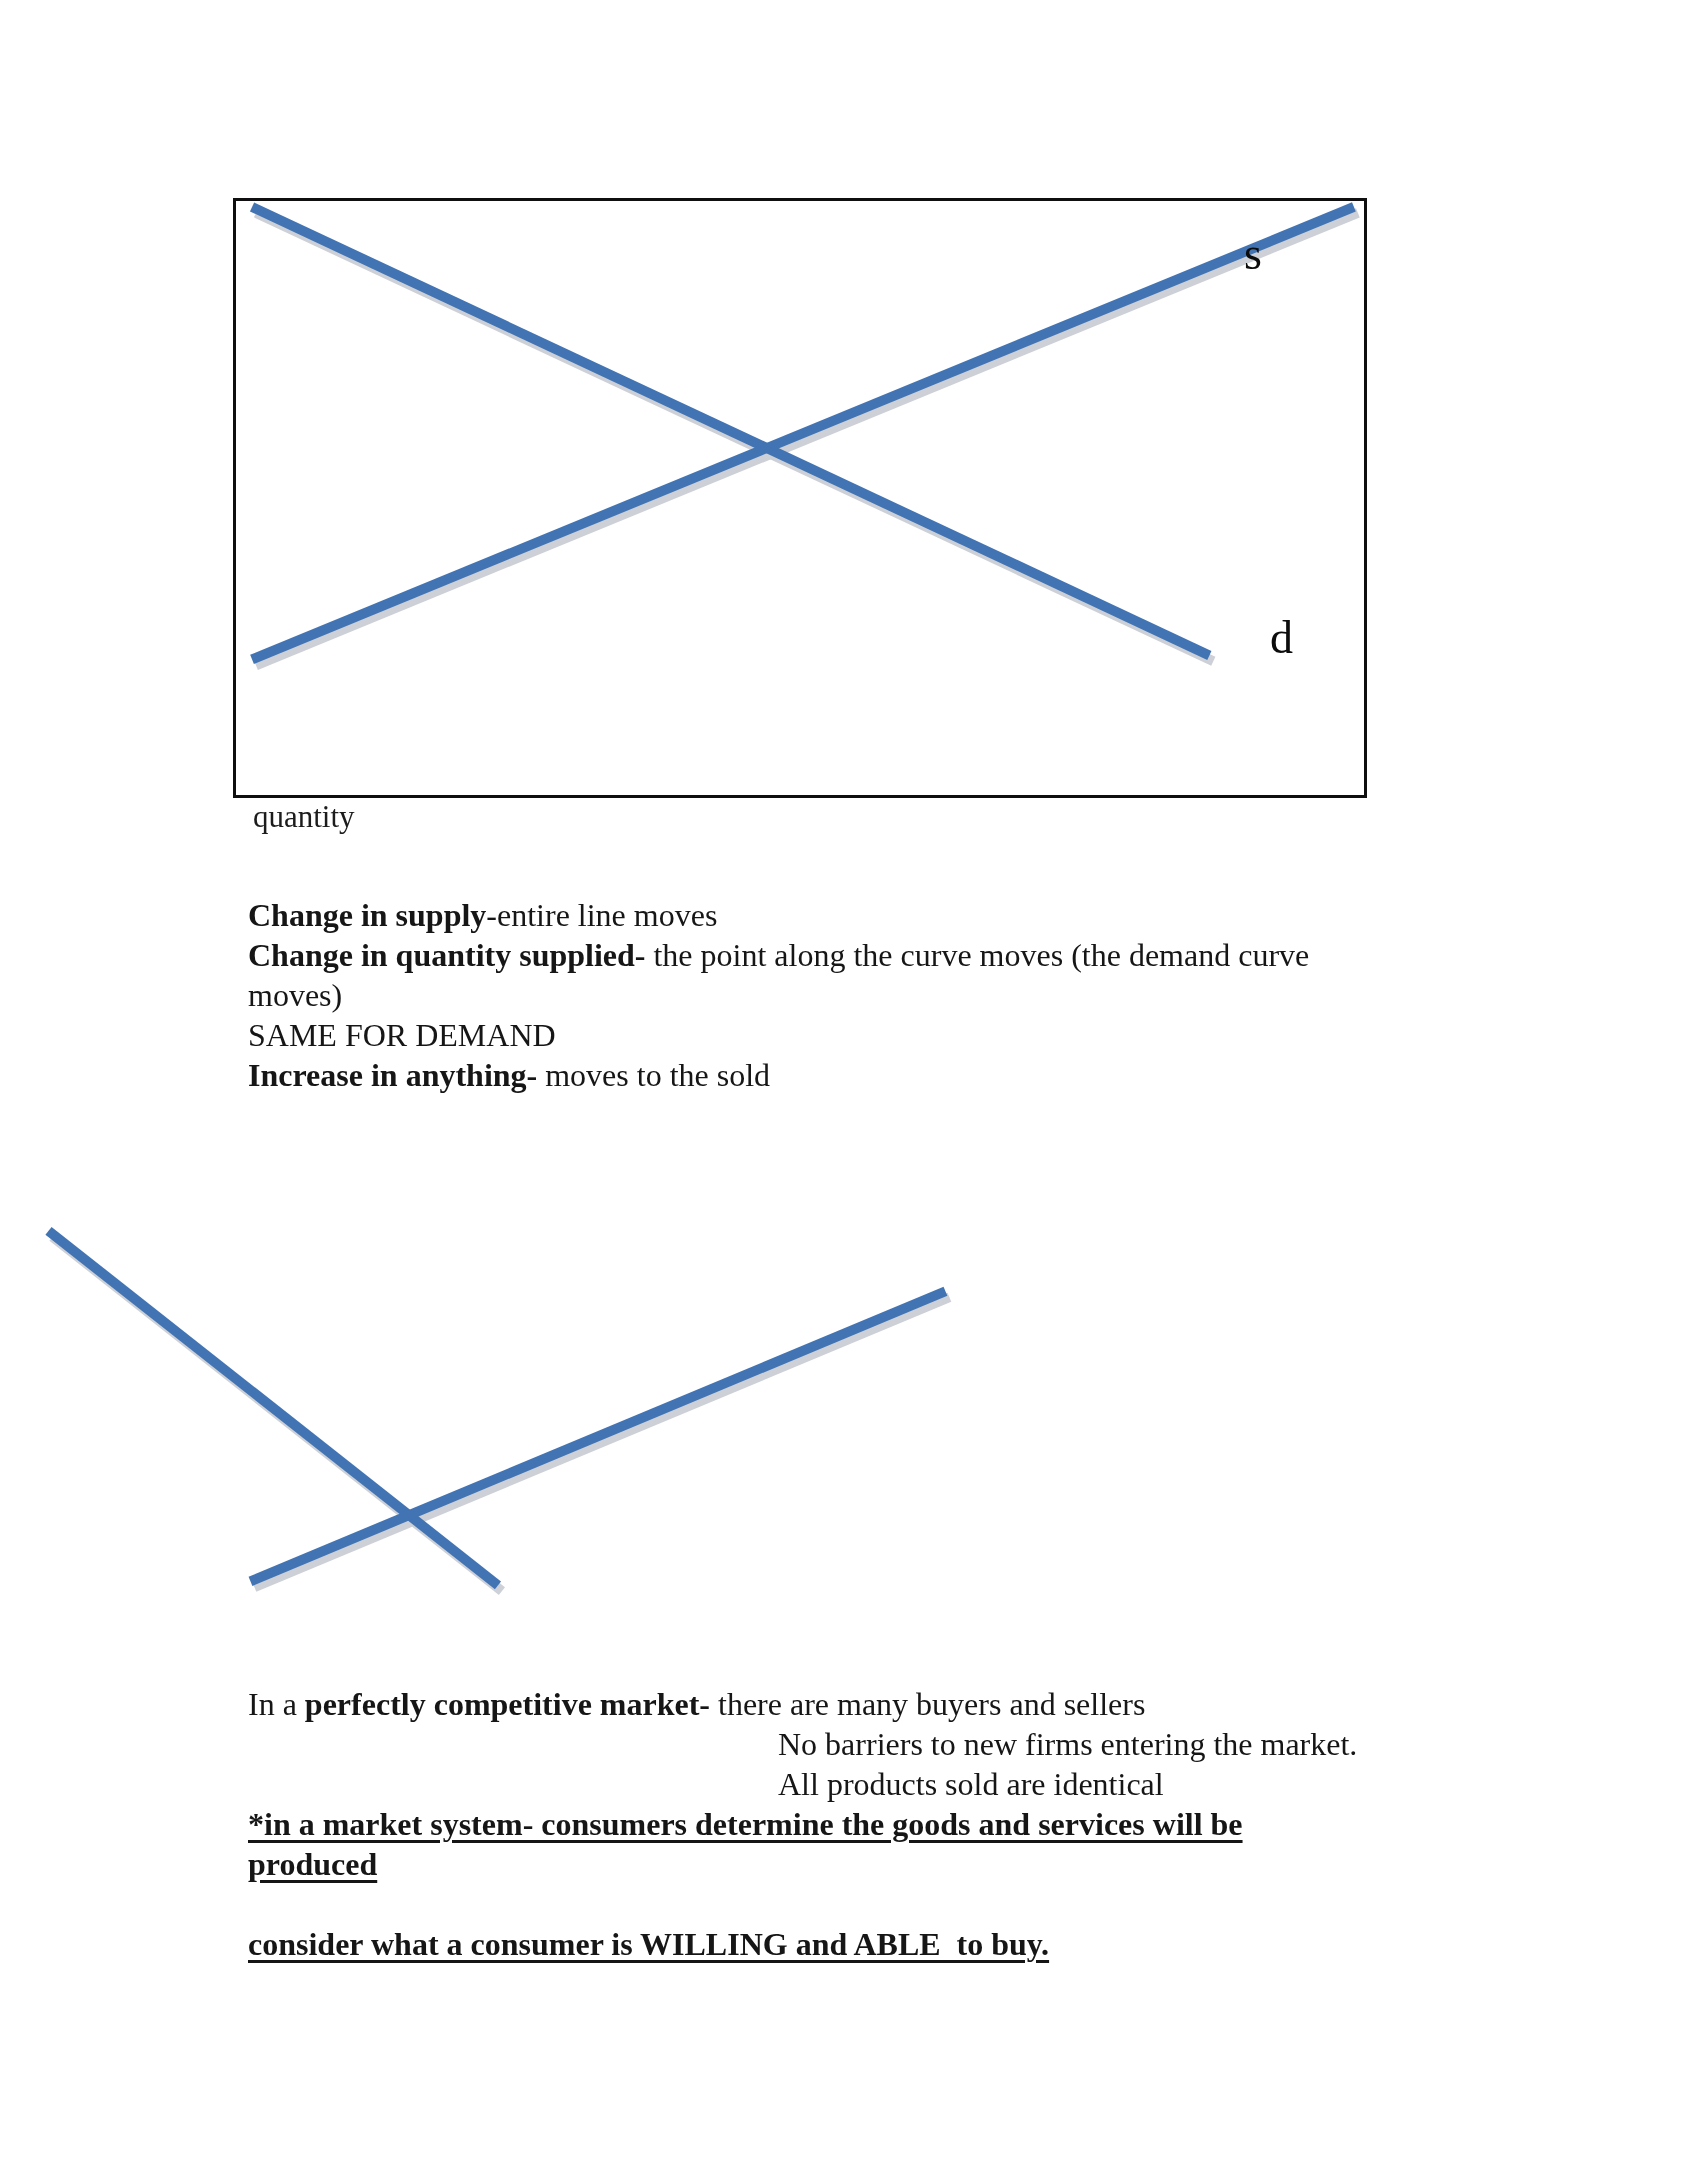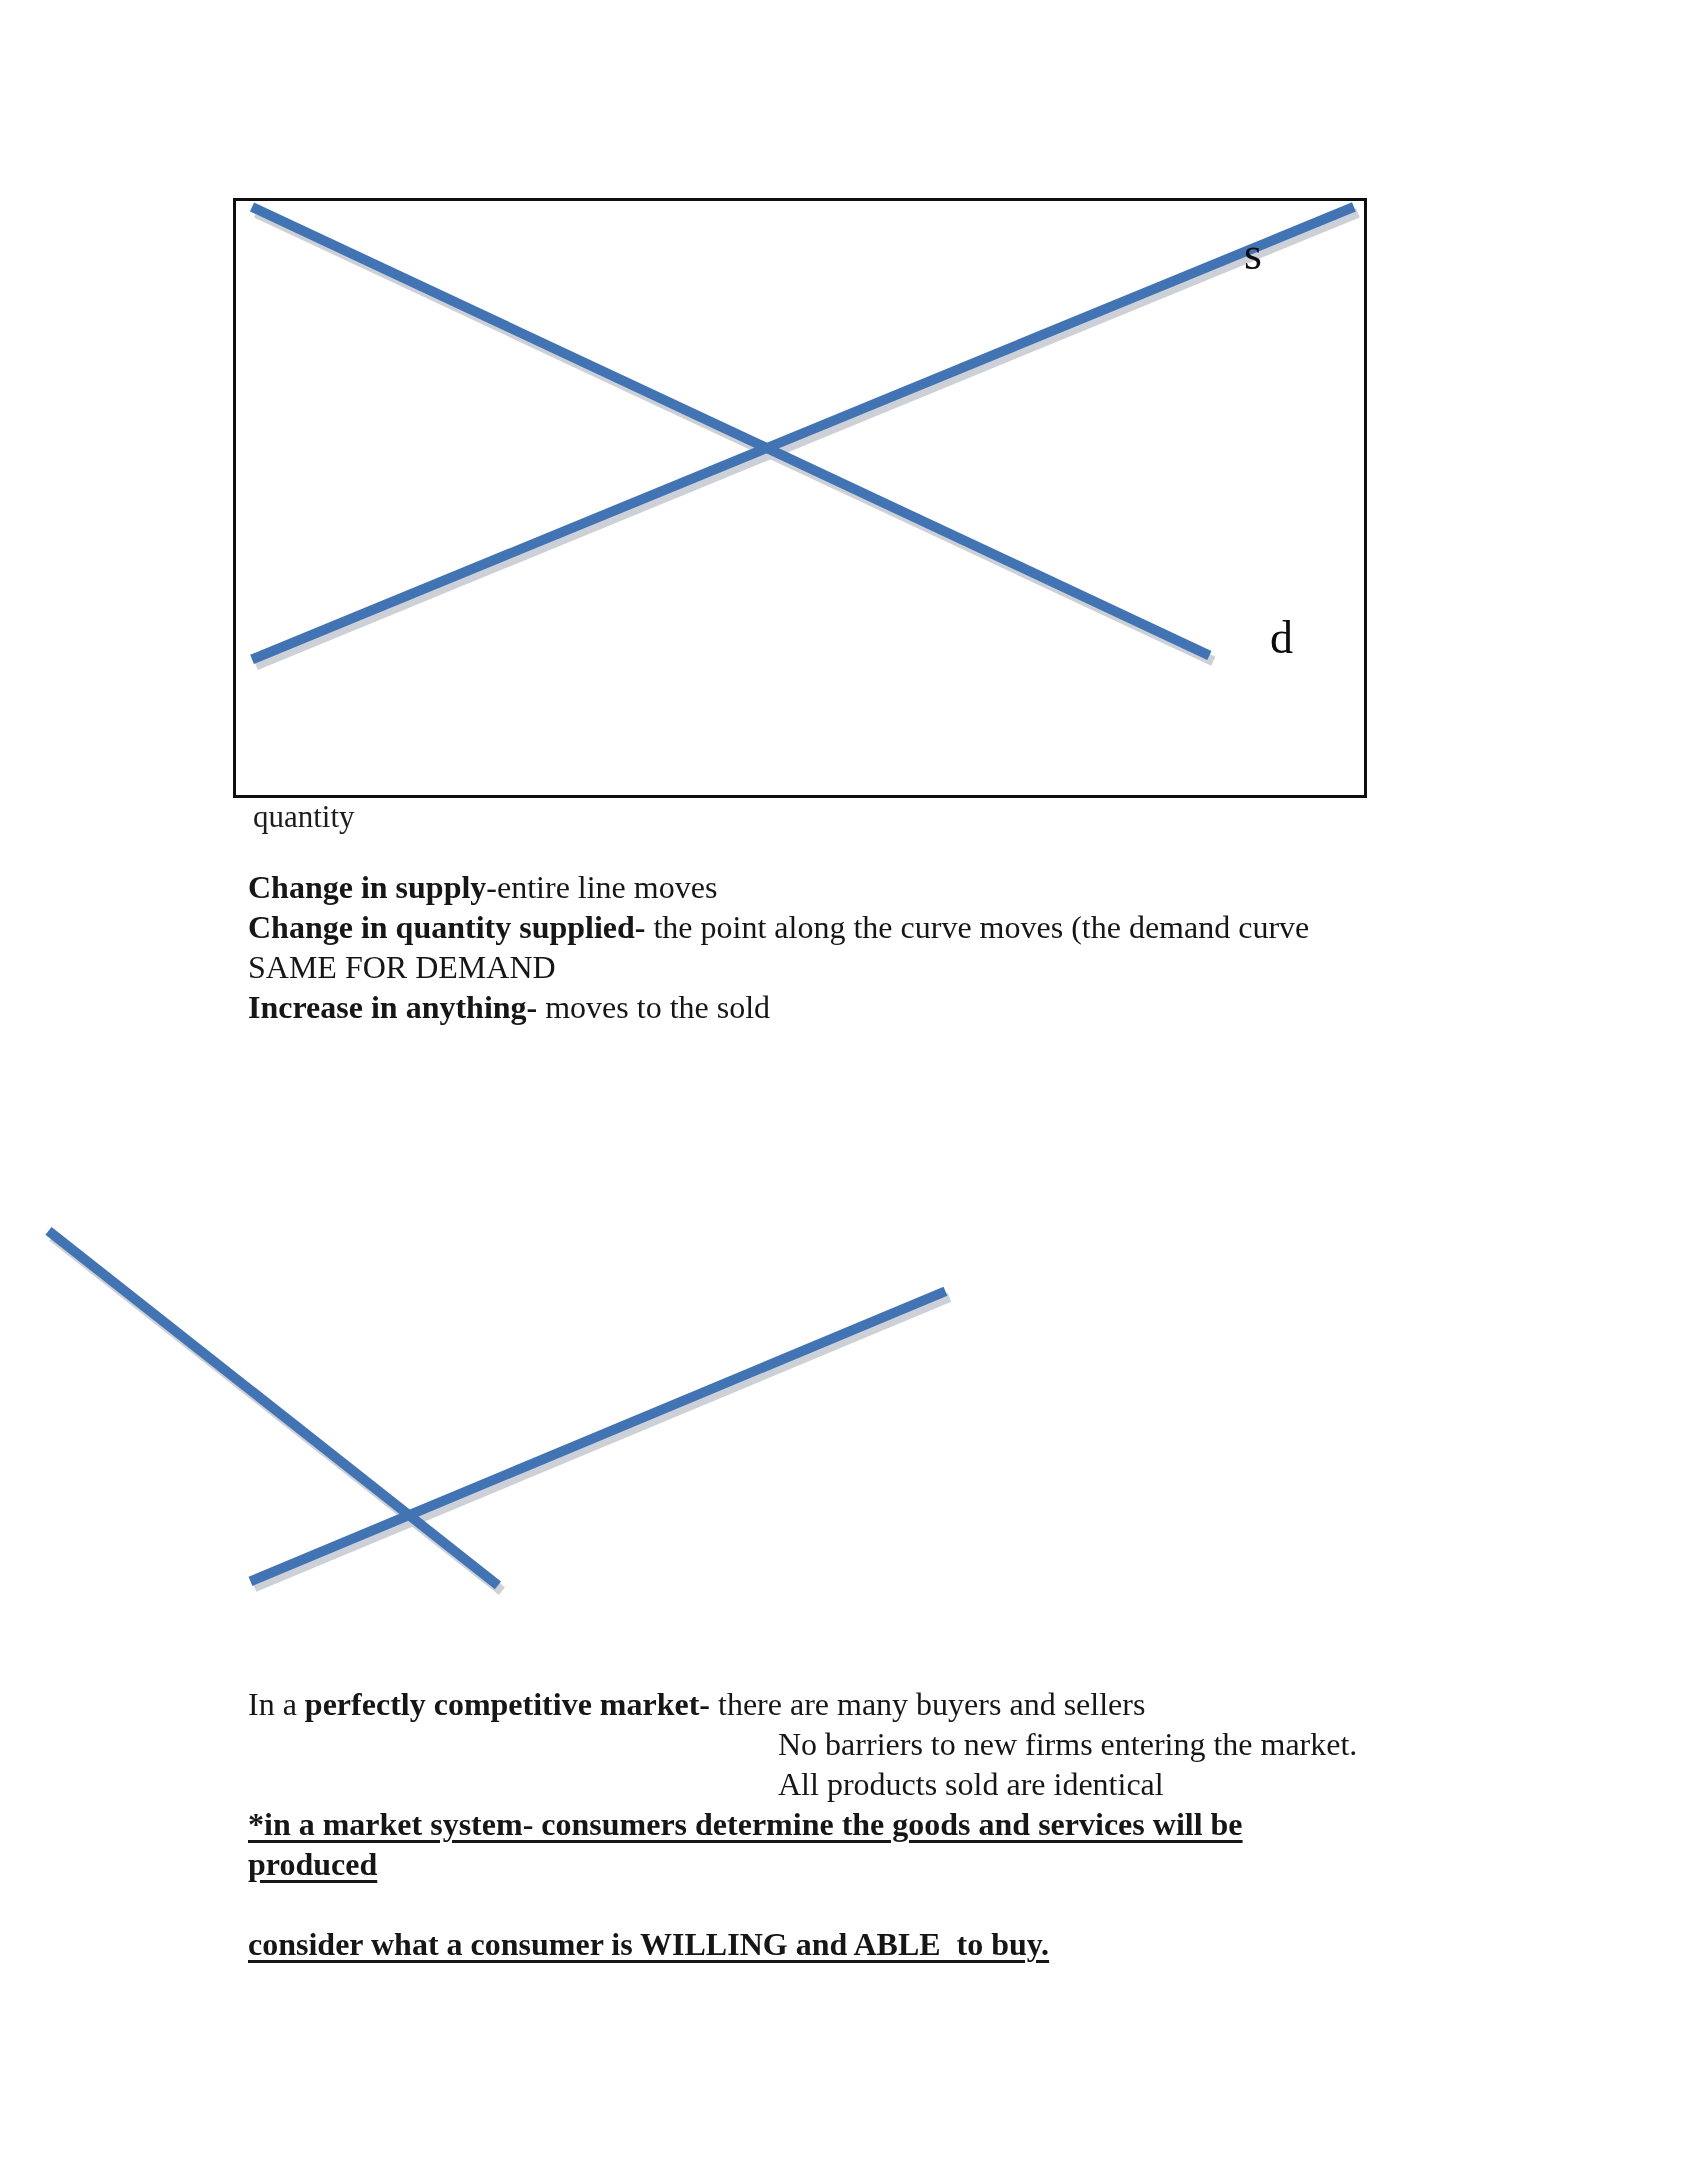--- a/index.html
+++ b/index.html
@@ -47,21 +47,21 @@
   }
 
   
   .notes {
     position: absolute;
     left: 248px;
     font-size: 32px;
     line-height: 40px;
     color: #161616;
   }
-  .notes-supply { top: 867px; width: 1287px; }
+  .notes-supply { top: 895px; width: 1287px; }
   .notes-market { top: 1684px; width: 1366px; }
   .line { white-space: pre; height: 40px; }
   .line span { white-space: pre; }
   .b { font-weight: bold; }
   .indent { padding-left: 530px; }
   .bu {
     font-weight: bold;
     text-decoration: underline;
     text-decoration-thickness: 3px;
     text-underline-offset: 5px;
@@ -91,20 +91,21 @@
     </svg>
     <div class="curve-label label-s">s</div>
     <div class="curve-label label-d">d</div>
   </div>
 
   <div class="quantity-label">quantity</div>
 
   <div class="notes notes-supply">
     <div class="line"><span class="b">Change in supply</span><span>-entire line moves</span></div>
     <div class="line"><span class="b">Change in quantity supplied-</span><span> the point along the curve moves (the demand curve</span></div>
+    <div class="line"><span>moves)</span></div>
     <div class="line"><span>SAME FOR DEMAND</span></div>
     <div class="line"><span class="b">Increase in anything-</span><span> moves to the sold</span></div>
   </div>
 
   <svg class="fig2" width="990" height="396" viewBox="0 0 1000 400">
 
     <line x1="53" y1="19" x2="507" y2="377" stroke="#cdd1d7" stroke-width="10"></line>
     <line x1="257" y1="373" x2="959" y2="80" stroke="#cdd1d7" stroke-width="10"></line>
 
     <line x1="49" y1="13" x2="503" y2="371" stroke="#4274b4" stroke-width="10"></line>

